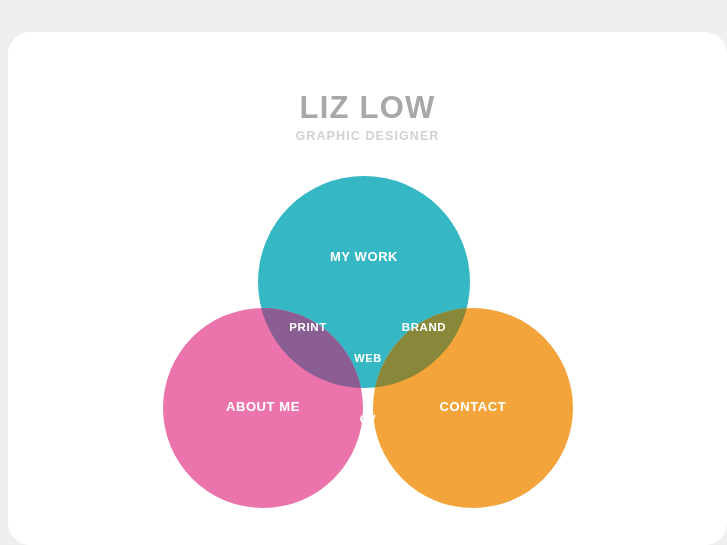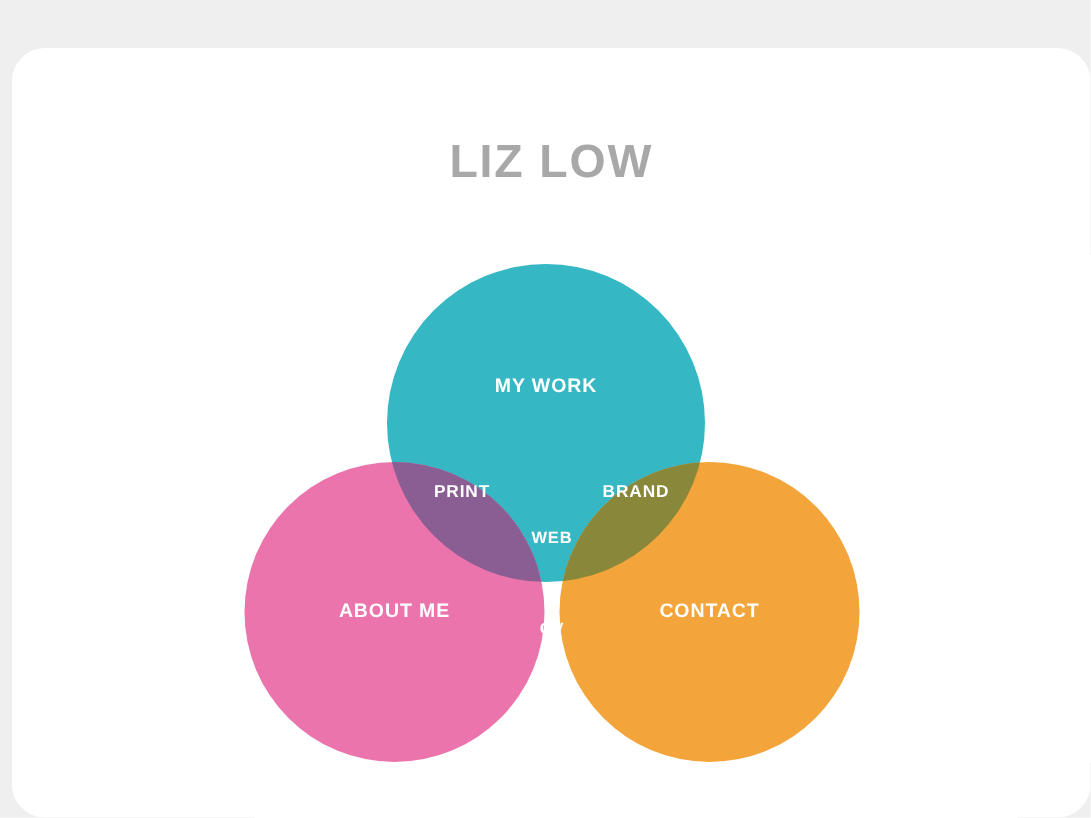--- a/index.html
+++ b/index.html
@@ -80,20 +80,21 @@
 <body>
 
 <div id="page" style="background: rgb(239, 239, 239);">
 
   <div id="top-bar"></div>
 
   <div id="content-panel" style="background: rgb(255, 255, 255); border-radius: 22px;">
 
     <div id="header">
       <h1 id="site-name" style="color: rgb(168, 168, 168);">LIZ LOW</h1>
+      <p id="site-tagline" style="color: rgb(210, 210, 210);">GRAPHIC DESIGNER</p>
     </div>
 
     <div id="venn">
       <svg viewBox="0 0 719 513" xmlns="http://www.w3.org/2000/svg">
         <defs>
 
           <clipPath id="clip-work">
             <circle id="c-work" cx="356" cy="250" r="106"></circle>
           </clipPath>
           <clipPath id="clip-about">

